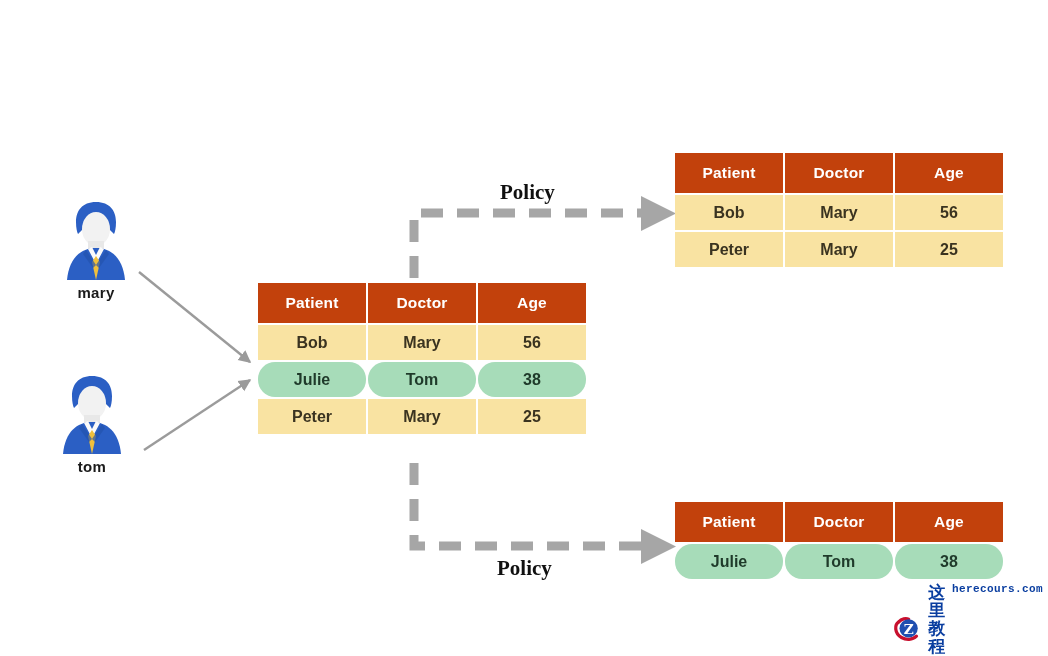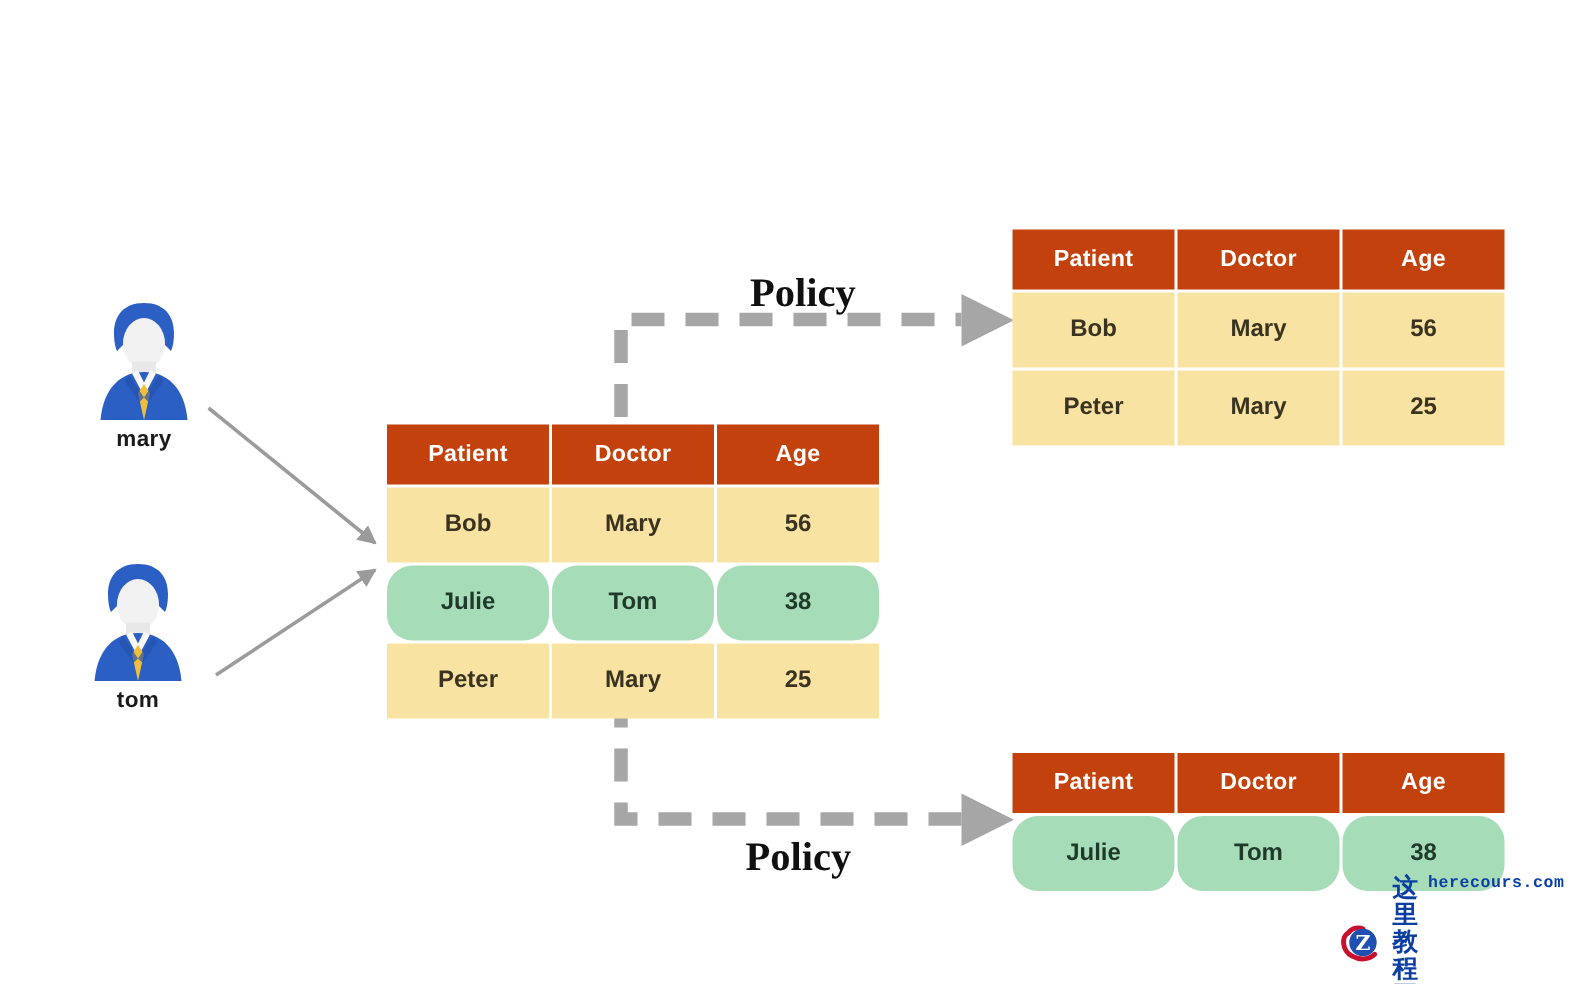--- a/index.html
+++ b/index.html
@@ -24,21 +24,21 @@
     border-collapse: separate;
     border-spacing: 2px;
     table-layout: fixed;
   }
   .tbl td {
     text-align: center;
     vertical-align: middle;
     font-family: "Liberation Sans", sans-serif;
     font-size: 16px;
     padding: 0;
-    height: 50px;
+    height: 35px;
   }
   .tbl .hdr td {
     background: #c2410c;
     color: #ffffff;
     font-weight: bold;
     font-size: 15.5px;
     height: 40px;
     letter-spacing: .2px;
   }
   .tbl td.y {
@@ -93,21 +93,21 @@
     left: 0; top: 0;
     width: 1048px;
     height: 656px;
     pointer-events: none;
   }
 
   
   .policy-label {
     position: absolute;
     font-family: "Liberation Serif", serif;
-    font-size: 27px;
+    font-size: 21px;
     font-weight: bold;
     color: #101010;
     white-space: nowrap;
   }
   #policy-top    { left: 500px; top: 180px; }
   #policy-bottom { left: 497px; top: 556px; }
 
   
   #watermark {
     position: absolute;

